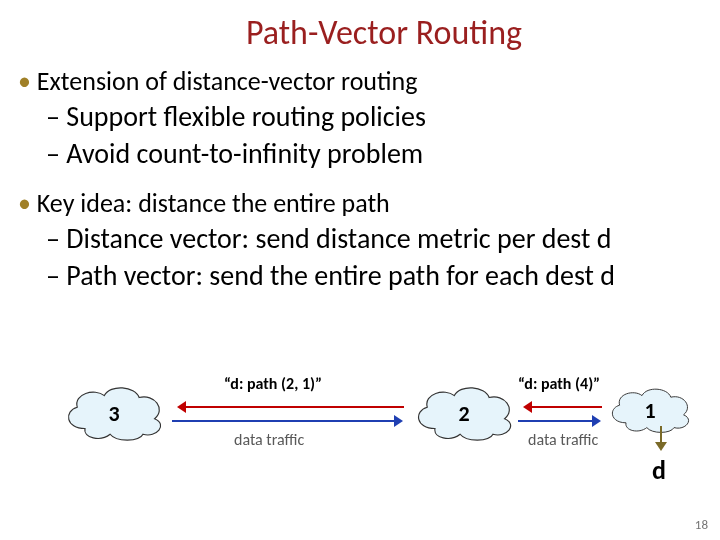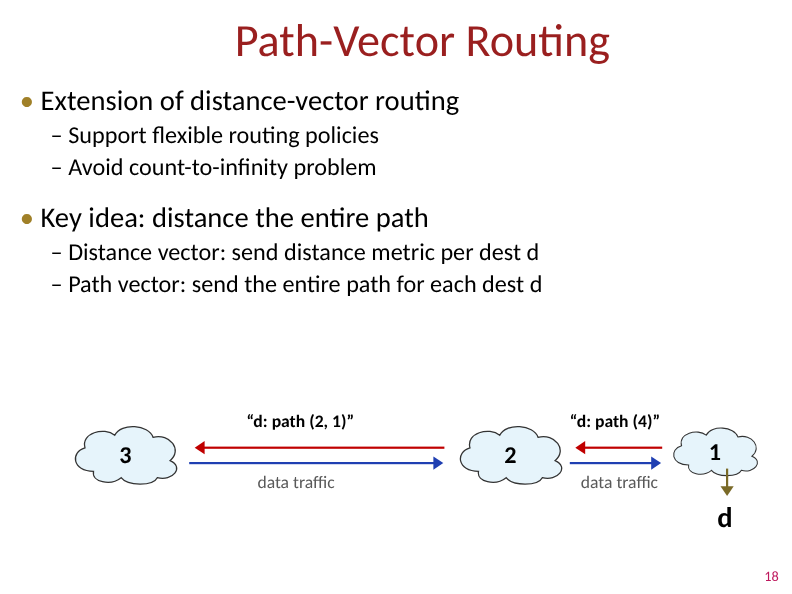--- a/index.html
+++ b/index.html
@@ -7,42 +7,42 @@
     padding: 0;
     width: 720px;
     height: 540px;
     font-family: Calibri, Arial, sans-serif;
     background: white;
     position: relative;
     overflow: hidden;
   }
   .title {
     text-align: center;
-    font-size: 42px;
+    font-size: 34px;
     color: #9a1f1f;
     padding-top: 12px;
     padding-bottom: 6px;
     font-weight: 400;
     padding-left: 48px;
   }
   .content {
     padding: 0 12px;
   }
   .b1 {
     font-size: 26px;
     color: #000;
     margin: 6px 0 0 6px;
   }
   .b1::before {
     content: "• ";
     color: #a08028;
     font-size: 26px;
   }
   .b2 {
-    font-size: 22px;
+    font-size: 28px;
     color: #000;
     margin: 2px 0 0 34px;
   }
   .b2::before {
     content: "– ";
   }
   .spacer { height: 10px; }
   .diagram {
     position: absolute;
     top: 370px;
@@ -114,21 +114,21 @@
   .d-label {
     position: absolute;
     font-size: 26px;
     font-weight: bold;
   }
   .page-num {
     position: absolute;
     bottom: 8px;
     right: 12px;
     font-size: 13px;
-    color: #be185d;
+    color: #737373;
   }
 </style>
 </head>
 <body>
 
 <div class="title">Path-Vector Routing</div>
 
 <div class="content">
   <div class="b1">Extension of distance-vector routing</div>
   <div class="b2">Support flexible routing policies</div>

